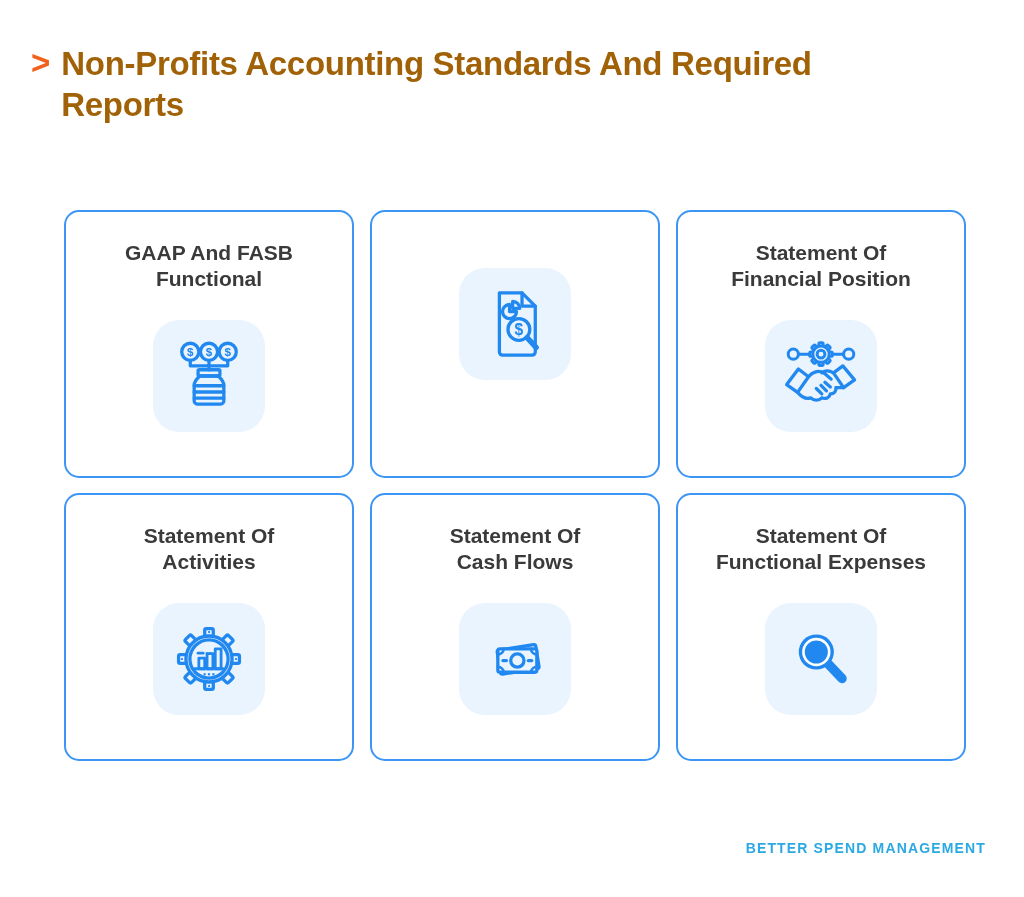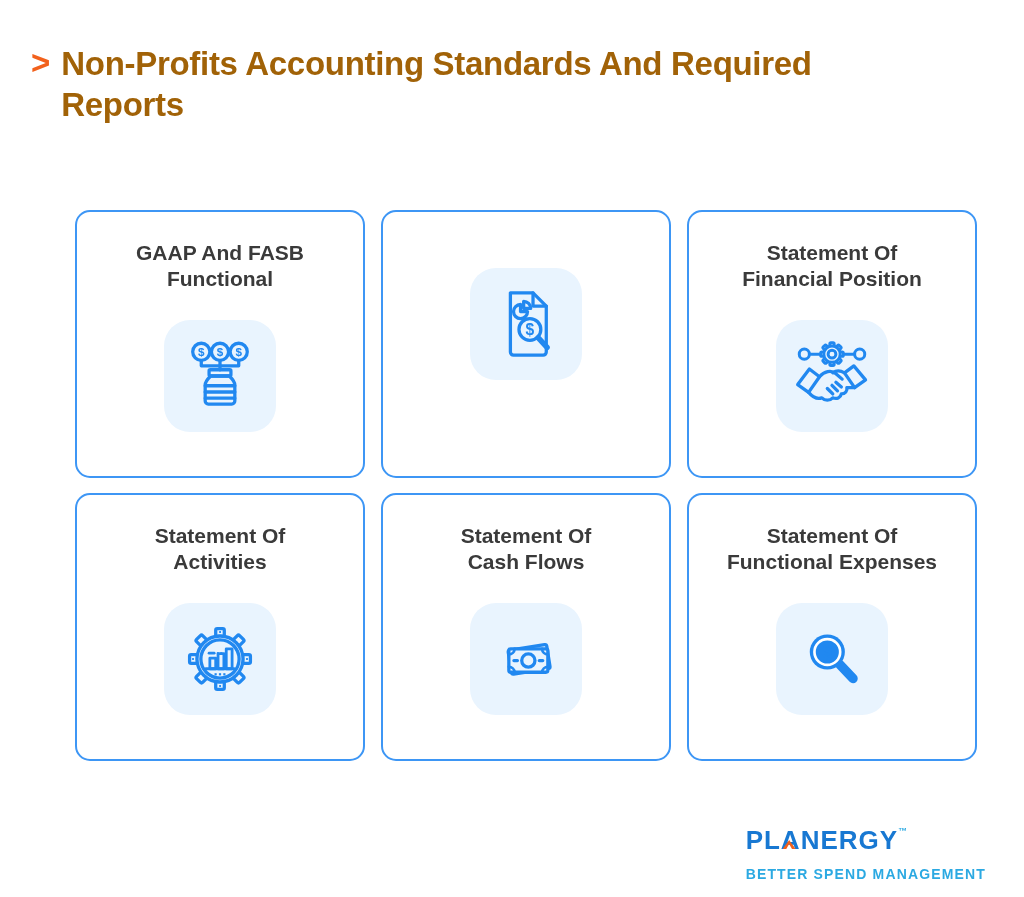--- a/index.html
+++ b/index.html
@@ -24,21 +24,21 @@
   }
   .page-title {
     margin: 1px;
     color: #a16207;
     font-size: 33px; line-height: 41px; font-weight: 700;
     letter-spacing: -0.3px;
   }
 
   
   .grid {
-    position: absolute; left: 75px; top: 210px;
+    position: absolute; left: 64px; top: 210px;
     width: 902px;
     display: grid;
     grid-template-columns: repeat(3, 290px);
     column-gap: 16px;
     row-gap: 15px;
     grid-auto-rows: 268px;
   }
   .card {
     background: #ffffff;
     border: 2px solid #3D96F5;
@@ -260,18 +260,14 @@
         <circle cx="44" cy="41" r="22.5" fill="#2188F0" stroke="none"></circle>
         <circle cx="44" cy="41" r="16.5" stroke="#ffffff" stroke-width="3.4"></circle>
         <text x="44" y="49" font-size="23" fill="#ffffff">$</text>
       </svg>
     </div>
   </div>
 
 </div>
 
 <div class="logo">
-  <div class="brand-row">
-    <span class="brand">PLANERGY</span><span class="brand-tm">™</span>
-    <span class="a-mark"></span>
-  </div>
   <div class="tagline">BETTER SPEND MANAGEMENT</div>
 </div>
 
 </body></html>

